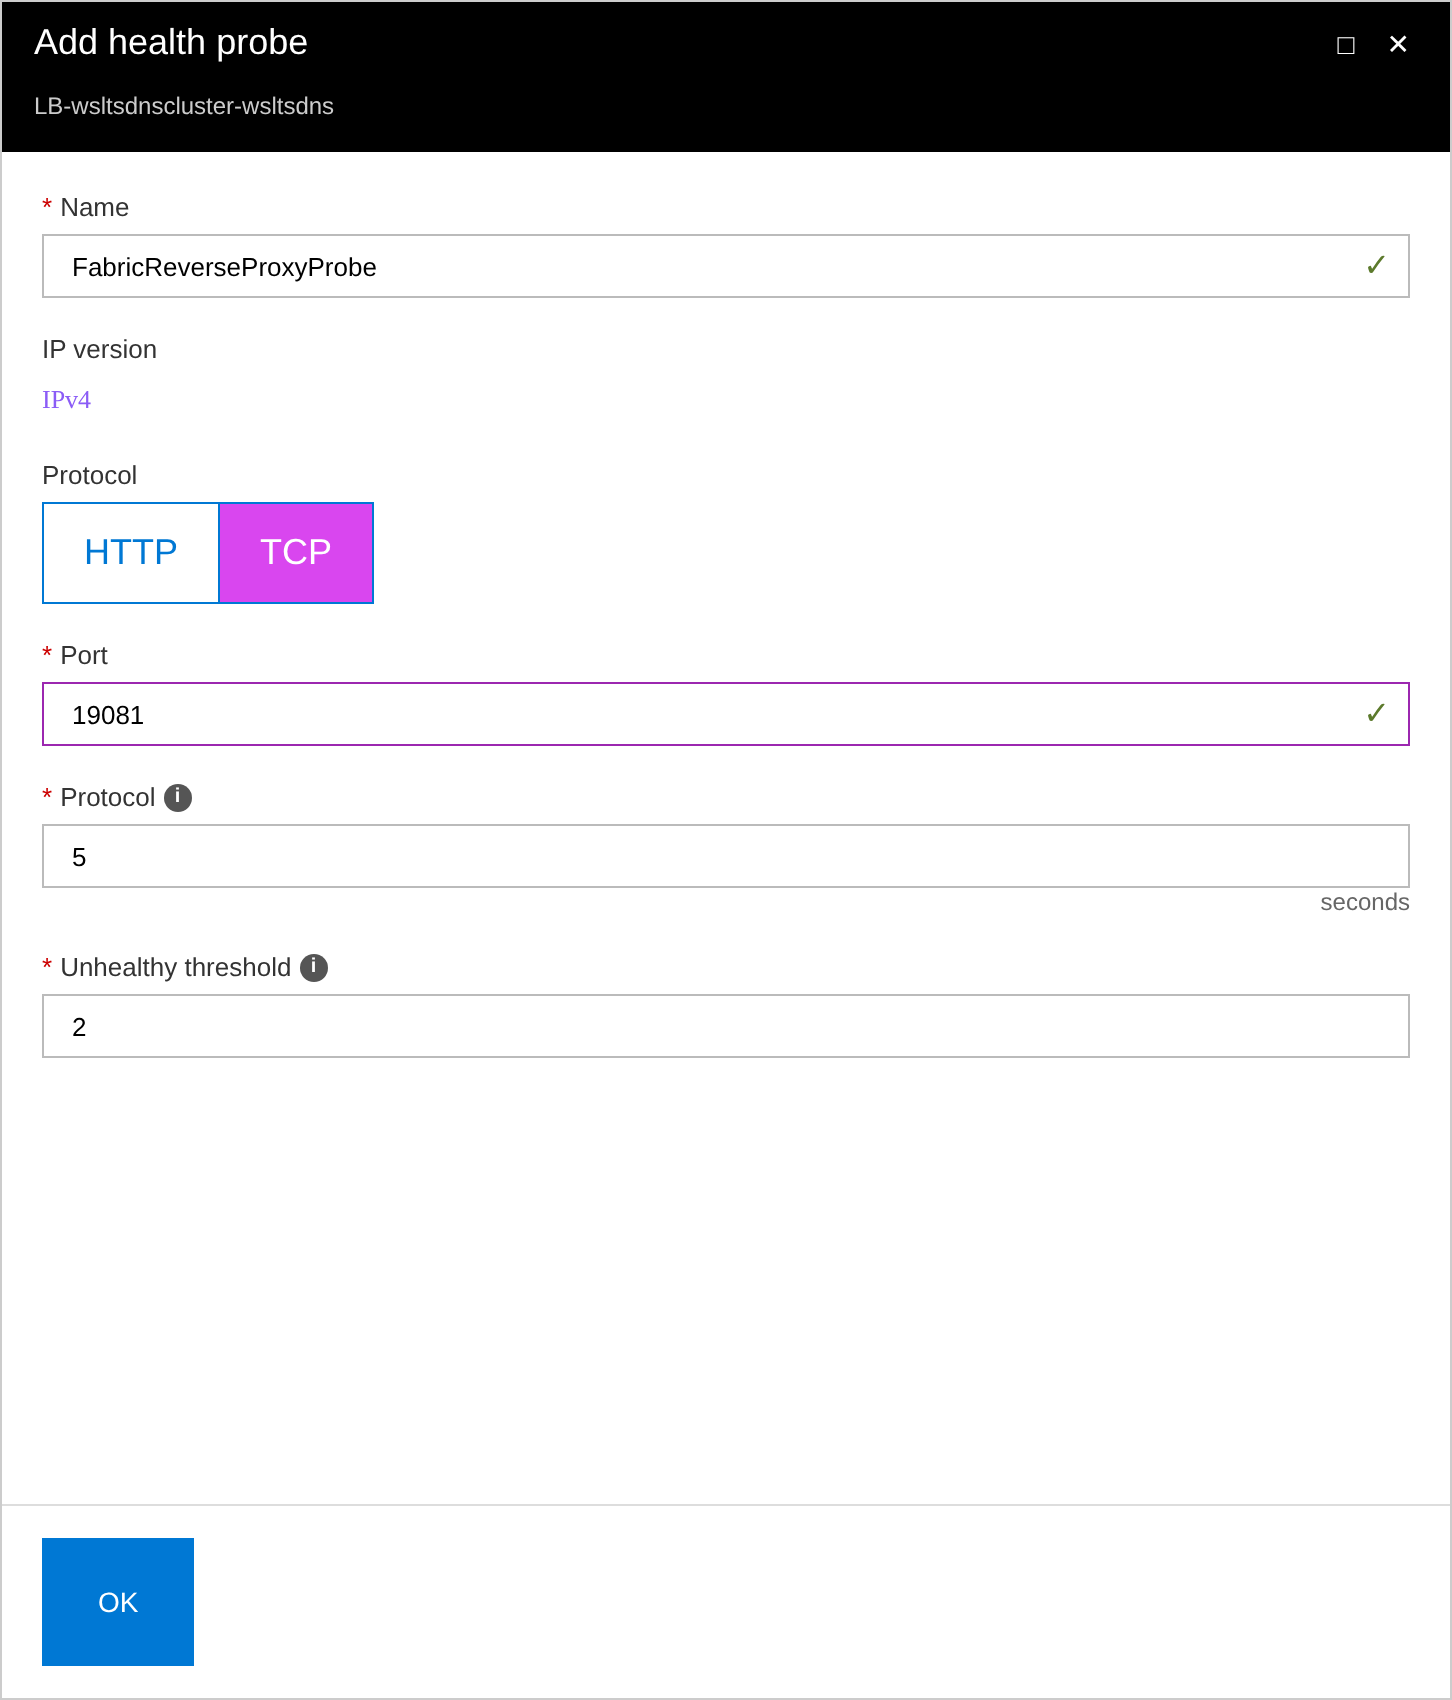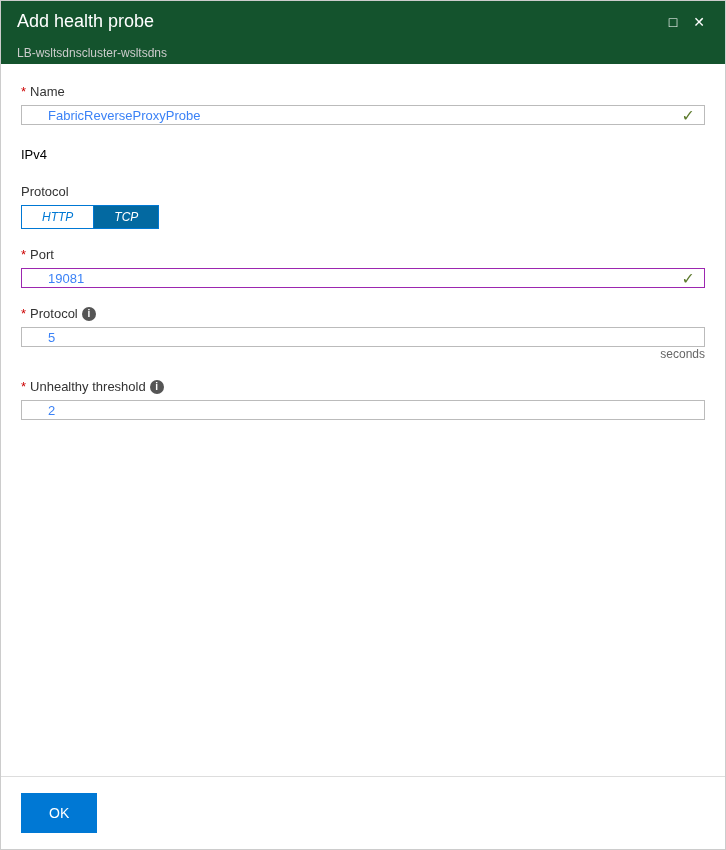--- a/index.html
+++ b/index.html
@@ -21,23 +21,23 @@
       width: 726px;
       height: 850px;
       background: #fff;
       display: flex;
       flex-direction: column;
       border: 1px solid #ccc;
       box-shadow: 2px 2px 8px rgba(0,0,0,0.3);
     }
 
     .title-bar {
-      background: #14532d;
-      color: #fff;
-      padding: 10px 16px 4px 16px;
+      background: #000000;
+      color: #fff;
+      padding: 10px 16px 16px 16px;
       display: flex;
       align-items: flex-start;
       justify-content: space-between;
       flex-shrink: 0;
     }
 
     .title-bar-left {
       display: flex;
       flex-direction: column;
     }
@@ -104,26 +104,26 @@
       background: #555;
       color: #fff;
       border-radius: 50%;
       font-size: 10px;
       font-weight: bold;
       cursor: pointer;
     }
 
     .text-input {
       width: 100%;
-      padding: 6px 26px;
+      padding: 6px 14px;
       font-size: 13px;
       border: 1px solid #bbb;
       outline: none;
-      color: #3b82f6;
-      height: 20px;
+      color: #000000;
+      height: 32px;
     }
 
     .input-with-check {
       position: relative;
     }
 
     .input-with-check .text-input {
       padding-right: 30px;
     }
 
@@ -150,46 +150,46 @@
       position: absolute;
       right: 10px;
       top: 50%;
       transform: translateY(-50%);
       color: #5c7a2c;
       font-size: 16px;
     }
 
     .static-value {
       font-size: 13px;
-      color: #000000;
+      color: #8b5cf6;
       padding: 4px 0;
+      font-family: Liberation Serif, serif;
     }
 
     .protocol-toggle {
       display: flex;
       width: fit-content;
     }
 
     .protocol-btn {
-      padding: 4px 20px;
-      font-size: 12px;
+      padding: 14px 20px;
+      font-size: 18px;
       border: 1px solid #0078d4;
       cursor: pointer;
       font-family: inherit;
-      font-style: italic;
     }
 
     .protocol-btn.inactive {
       background: #fff;
       color: #0078d4;
       border-right: none;
     }
 
     .protocol-btn.active {
-      background: #0369a1;
+      background: #d946ef;
       color: #fff;
     }
 
     .hint-text {
       font-size: 12px;
       color: #666;
       text-align: right;
       margin-top: 0;
     }
 
@@ -197,21 +197,21 @@
       border-top: 1px solid #ddd;
       padding: 16px 20px;
       background: #fff;
       flex-shrink: 0;
     }
 
     .ok-button {
       background: #0078d4;
       color: #fff;
       border: none;
-      padding: 12px 28px;
+      padding: 24px 28px;
       font-size: 14px;
       cursor: pointer;
       font-family: inherit;
     }
   </style>
 </head>
 <body>
 
 <div class="panel">
 
@@ -233,20 +233,23 @@
         <span class="required-star">*</span>
         <span>Name</span>
       </div>
       <div class="input-with-check">
         <input class="text-input" type="text" value="FabricReverseProxyProbe" style="">
         <span class="check-mark">✓</span>
       </div>
     </div>
 
     <div class="field-group">
+      <div class="field-label">
+        <span>IP version</span>
+      </div>
       <div class="static-value">IPv4</div>
     </div>
 
     <div class="field-group">
       <div class="field-label">
         <span>Protocol</span>
       </div>
       <div class="protocol-toggle">
         <button class="protocol-btn inactive">HTTP</button>
         <button class="protocol-btn active">TCP</button>

